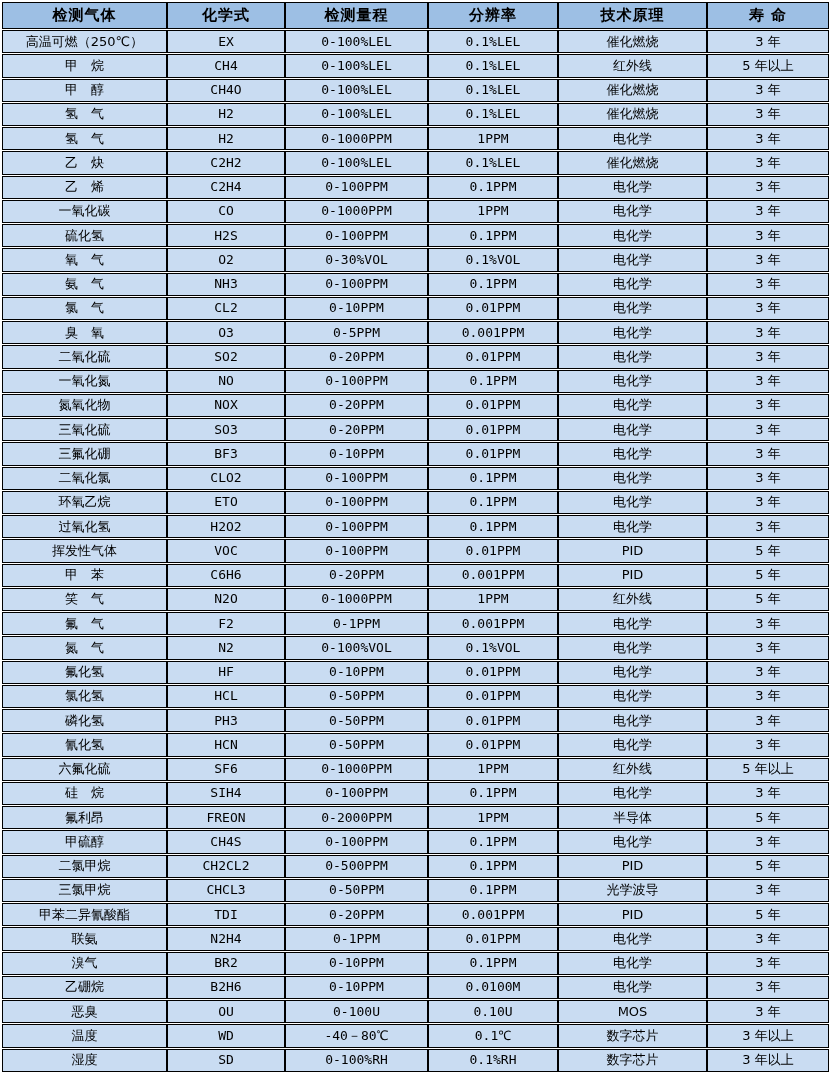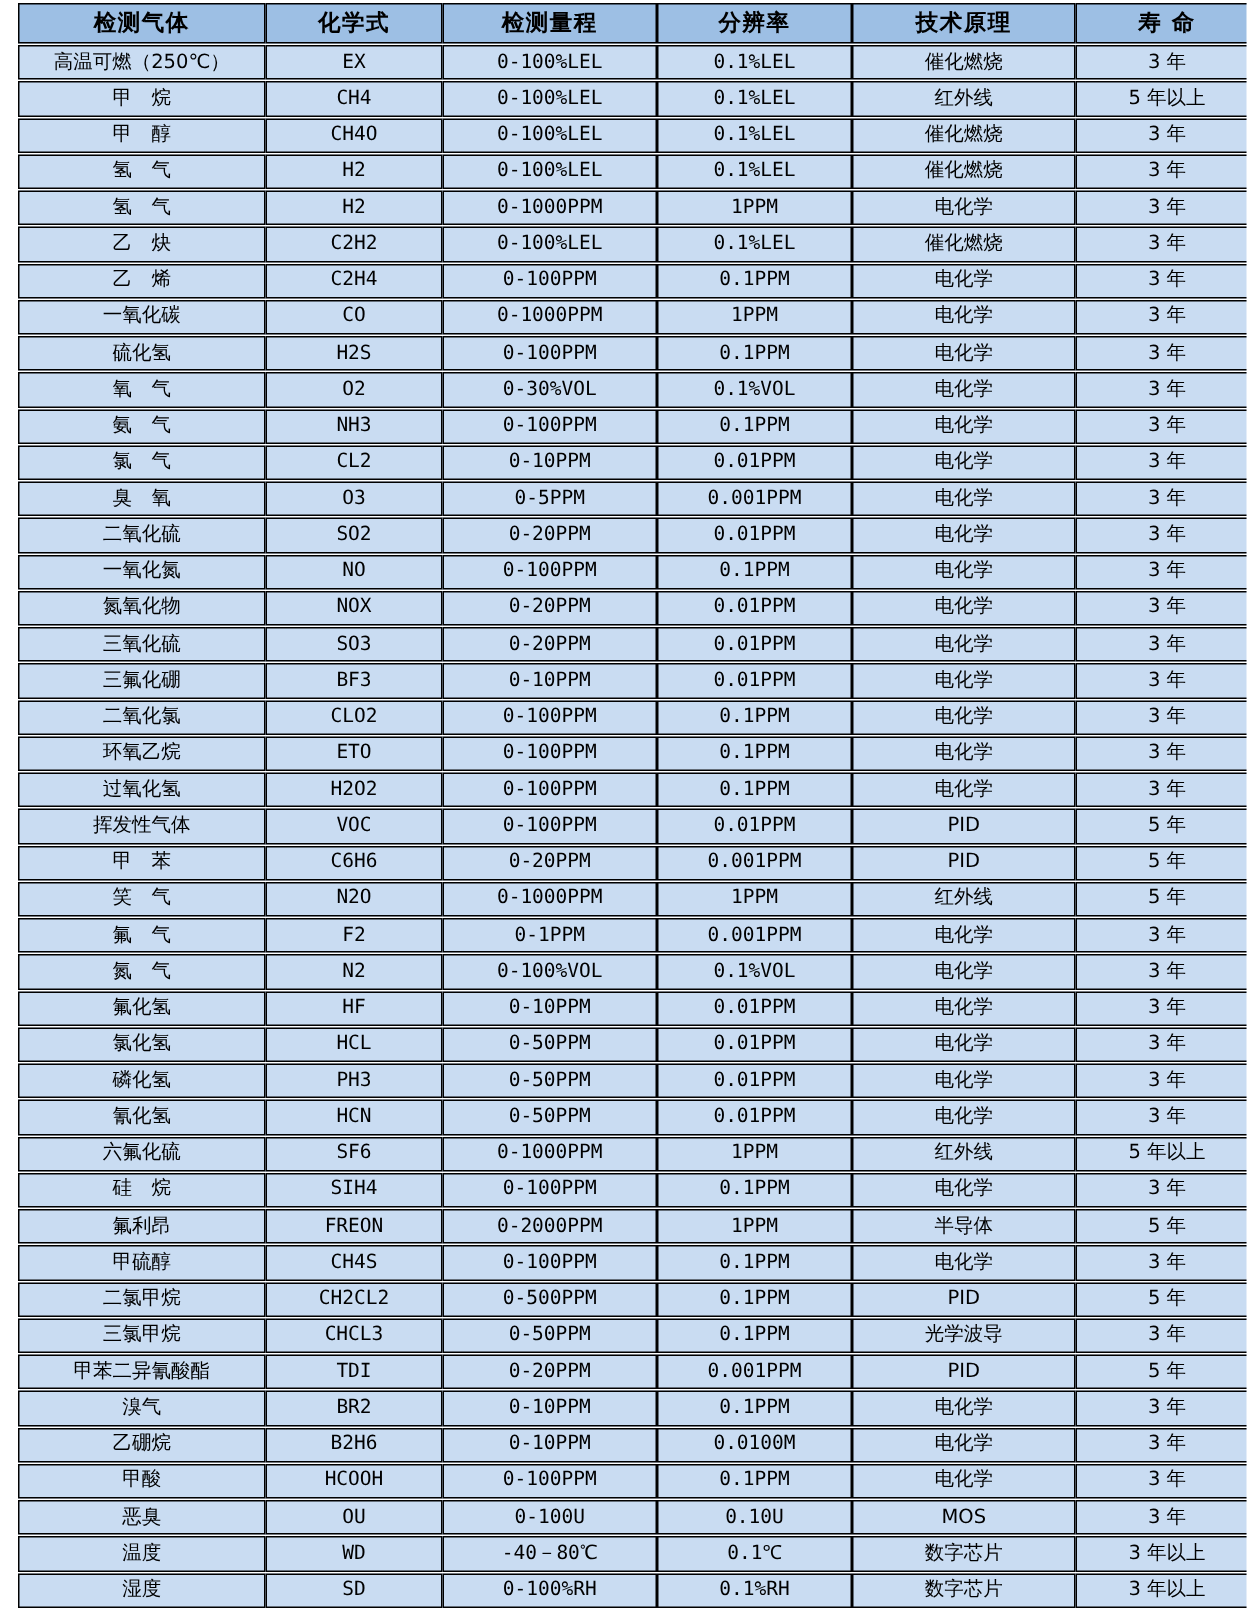--- a/index.html
+++ b/index.html
@@ -9,21 +9,21 @@
     width: 831px;
     height: 1075px;
     overflow: hidden;
     font-family: "DejaVu Sans", "Liberation Sans", sans-serif;
   }
   .page {
     width: 717px;
     height: 1075px;
     background: #ffffff;
     box-sizing: border-box;
-    padding: 1px 12px;
+    padding: 1px 2px;
   }
   table.gas-table {
     border-collapse: separate;
     border-spacing: 0 1px;
     table-layout: fixed;
     width: 827px;
     height: 1072px;
   }
   table.gas-table th,
   table.gas-table td {
@@ -371,40 +371,40 @@
         </tr>
         <tr>
           <td class="cjk">甲苯二异氰酸酯</td>
           <td class="mono">TDI</td>
           <td class="mono">0-20PPM</td>
           <td class="mono">0.001PPM</td>
           <td class="cjk">PID</td>
           <td class="cjk">5 年</td>
         </tr>
         <tr>
+          <td class="cjk">联氨</td>
+          <td class="mono">N2H4</td>
+          <td class="mono">0-1PPM</td>
+          <td class="mono">0.01PPM</td>
+          <td class="cjk">电化学</td>
+          <td class="cjk">3 年</td>
+        </tr>
+        <tr>
           <td class="cjk">溴气</td>
           <td class="mono">BR2</td>
           <td class="mono">0-10PPM</td>
           <td class="mono">0.1PPM</td>
           <td class="cjk">电化学</td>
           <td class="cjk">3 年</td>
         </tr>
         <tr>
           <td class="cjk">乙硼烷</td>
           <td class="mono">B2H6</td>
           <td class="mono">0-10PPM</td>
           <td class="mono">0.0100M</td>
-          <td class="cjk">电化学</td>
-          <td class="cjk">3 年</td>
-        </tr>
-        <tr>
-          <td class="cjk">甲酸</td>
-          <td class="mono">HCOOH</td>
-          <td class="mono">0-100PPM</td>
-          <td class="mono">0.1PPM</td>
           <td class="cjk">电化学</td>
           <td class="cjk">3 年</td>
         </tr>
         <tr>
           <td class="cjk">恶臭</td>
           <td class="mono">OU</td>
           <td class="mono">0-100U</td>
           <td class="mono">0.10U</td>
           <td class="cjk">MOS</td>
           <td class="cjk">3 年</td>

